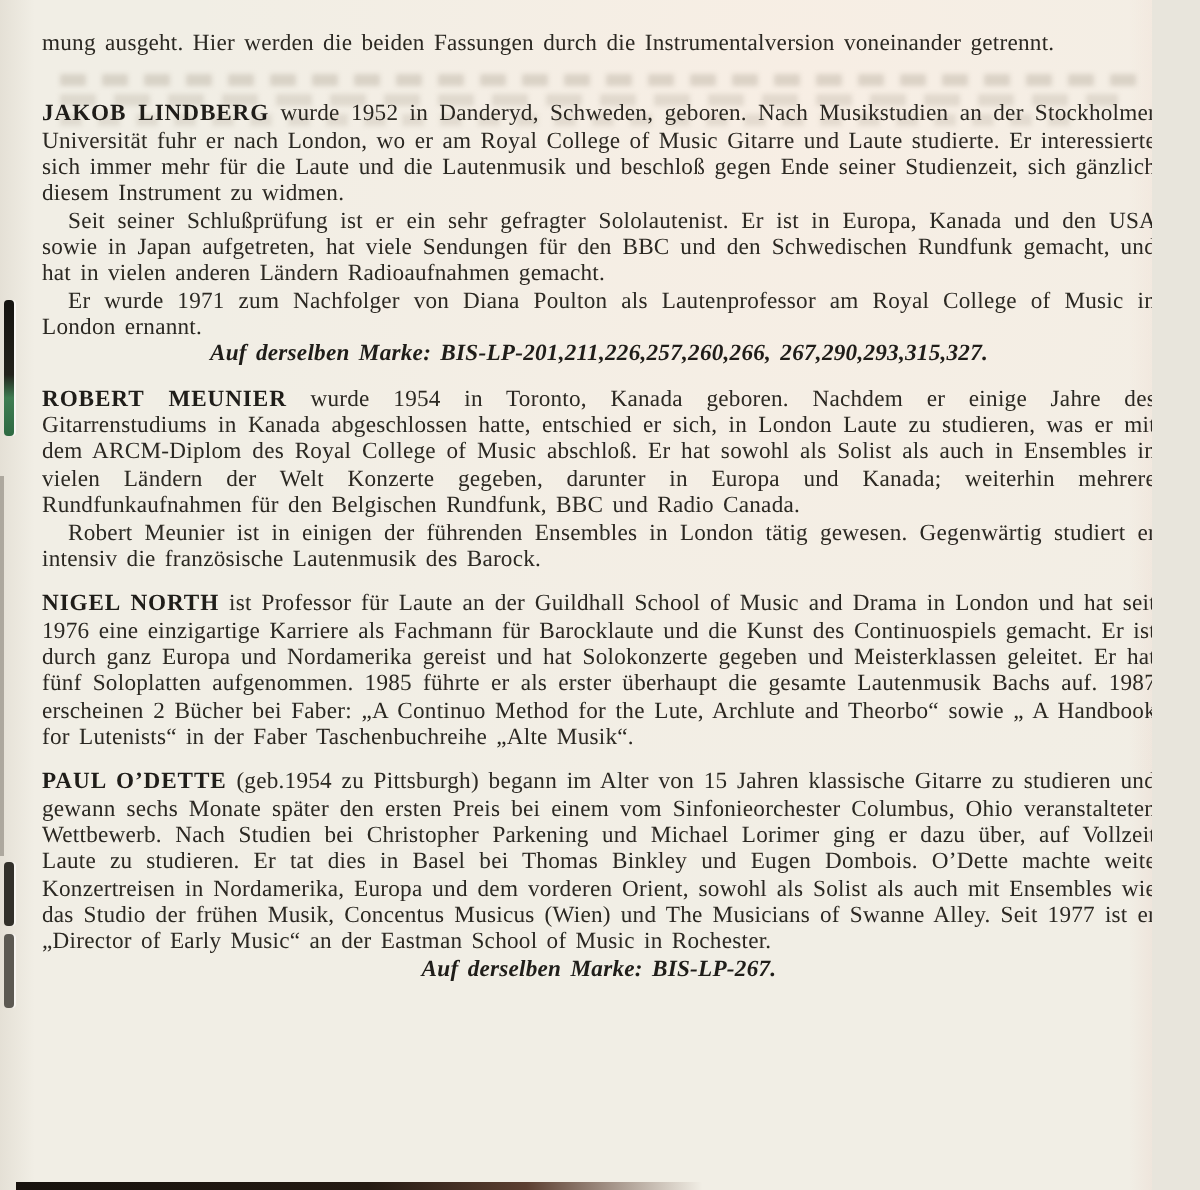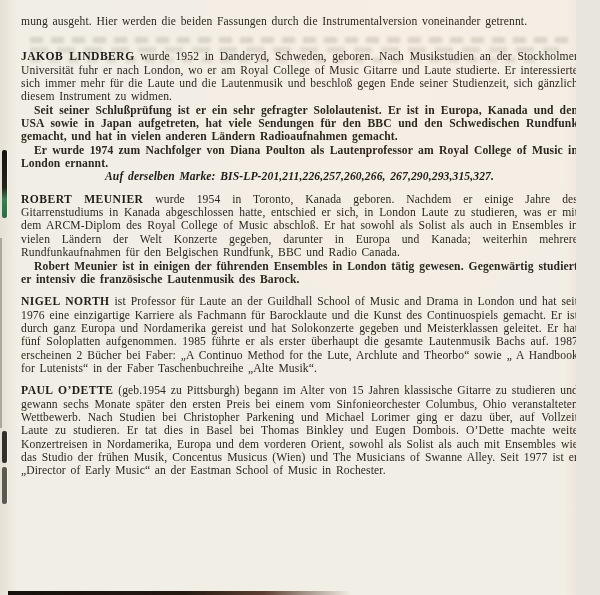--- a/index.html
+++ b/index.html
@@ -16,21 +16,21 @@
       linear-gradient(to left, rgba(225,190,180,.18) 0, rgba(225,190,180,0) 2%),
       #f1eee5;
     color:#2b2822;
   }
   .textcol{
     position:absolute;left:21px;top:15px;width:557px;
     font-size:11.6px;line-height:13.35px;
     letter-spacing:.12px;word-spacing:1.6px;
   }
   p{margin:0;text-align:justify;}
-  p.indent{text-indent:13px;font-weight:bold;}
+  p.indent{text-indent:13px;}
   .bio{margin-top:9px;}
   .intro-block{margin-bottom:22px;}
   strong.name{font-weight:bold;color:#1f1d19;letter-spacing:.45px;margin-top:16px;}
   p.marke{font-weight:bold;color:#1f1d19;text-align:center;font-style:italic;}
   
   .bleed{position:absolute;left:30px;width:545px;pointer-events:none;opacity:.5;filter:blur(1.4px);}
   .bleed .row{height:6px;margin-bottom:4px;
     background:repeating-linear-gradient(90deg, rgba(166,155,138,.65) 0 13px, rgba(166,155,138,0) 13px 21px);}
   .bleed .row:nth-child(2){width:97%;background:repeating-linear-gradient(90deg, rgba(166,155,138,.5) 0 18px, rgba(166,155,138,0) 18px 27px);}
   .bleed .row:nth-child(3){width:93%;background:repeating-linear-gradient(90deg, rgba(166,155,138,.45) 0 11px, rgba(166,155,138,0) 11px 19px);}
@@ -64,31 +64,32 @@
 
   <div class="textcol">
 
     <div class="intro-block">
       <p>mung ausgeht. Hier werden die beiden Fassungen durch die Instrumentalversion voneinander getrennt.</p>
     </div>
 
     <section class="bio">
       <p><strong class="name">JAKOB LINDBERG</strong> <span>wurde 1952 in Danderyd, Schweden, geboren. Nach Musikstudien an der Stockholmer Universität fuhr er nach London, wo er am Royal College of Music Gitarre und Laute studierte. Er interessierte sich immer mehr für die Laute und die Lautenmusik und beschloß gegen Ende seiner Studienzeit, sich gänzlich diesem Instrument zu widmen.</span></p>
       <p class="indent">Seit seiner Schlußprüfung ist er ein sehr gefragter Sololautenist. Er ist in Europa, Kanada und den USA sowie in Japan aufgetreten, hat viele Sendungen für den BBC und den Schwedischen Rundfunk gemacht, und hat in vielen anderen Ländern Radioaufnahmen gemacht.</p>
-      <p class="indent">Er wurde 1974 zum Nachfolger von Diana Poulton als Lautenprofessor am Royal College of Music in London ernannt.</p>
+      <p class="indent">Er wurde 1971 zum Nachfolger von Diana Poulton als Lautenprofessor am Royal College of Music in London ernannt.</p>
       <p class="marke">Auf derselben Marke: BIS-LP-201,211,226,257,260,266, 267,290,293,315,327.</p>
     </section>
 
     <section class="bio">
       <p><strong class="name">ROBERT MEUNIER</strong> <span>wurde 1954 in Toronto, Kanada geboren. Nachdem er einige Jahre des Gitarrenstudiums in Kanada abgeschlossen hatte, entschied er sich, in London Laute zu studieren, was er mit dem ARCM-Diplom des Royal College of Music abschloß. Er hat sowohl als Solist als auch in Ensembles in vielen Ländern der Welt Konzerte gegeben, darunter in Europa und Kanada; weiterhin mehrere Rundfunkaufnahmen für den Belgischen Rundfunk, BBC und Radio Canada.</span></p>
       <p class="indent">Robert Meunier ist in einigen der führenden Ensembles in London tätig gewesen. Gegenwärtig studiert er intensiv die französische Lautenmusik des Barock.</p>
     </section>
 
     <section class="bio">
       <p><strong class="name">NIGEL NORTH</strong> <span>ist Professor für Laute an der Guildhall School of Music and Drama in London und hat seit 1976 eine einzigartige Karriere als Fachmann für Barocklaute und die Kunst des Continuospiels gemacht. Er ist durch ganz Europa und Nordamerika gereist und hat Solokonzerte gegeben und Meisterklassen geleitet. Er hat fünf Soloplatten aufgenommen. 1985 führte er als erster überhaupt die gesamte Lautenmusik Bachs auf. 1987 erscheinen 2 Bücher bei Faber: „A Continuo Method for the Lute, Archlute and Theorbo“ sowie „ A Handbook for Lutenists“ in der Faber Taschenbuchreihe „Alte Musik“.</span></p>
     </section>
 
     <section class="bio">
       <p><strong class="name">PAUL O’DETTE</strong> <span>(geb.1954 zu Pittsburgh) begann im Alter von 15 Jahren klassische Gitarre zu studieren und gewann sechs Monate später den ersten Preis bei einem vom Sinfonieorchester Columbus, Ohio veranstalteten Wettbewerb. Nach Studien bei Christopher Parkening und Michael Lorimer ging er dazu über, auf Vollzeit Laute zu studieren. Er tat dies in Basel bei Thomas Binkley und Eugen Dombois. O’Dette machte weite Konzertreisen in Nordamerika, Europa und dem vorderen Orient, sowohl als Solist als auch mit Ensembles wie das Studio der frühen Musik, Concentus Musicus (Wien) und The Musicians of Swanne Alley. Seit 1977 ist er „Director of Early Music“ an der Eastman School of Music in Rochester.</span></p>
+      <p class="marke">Auf derselben Marke: BIS-LP-267.</p>
     </section>
 
   </div>
 </div>
 
 </body></html>

